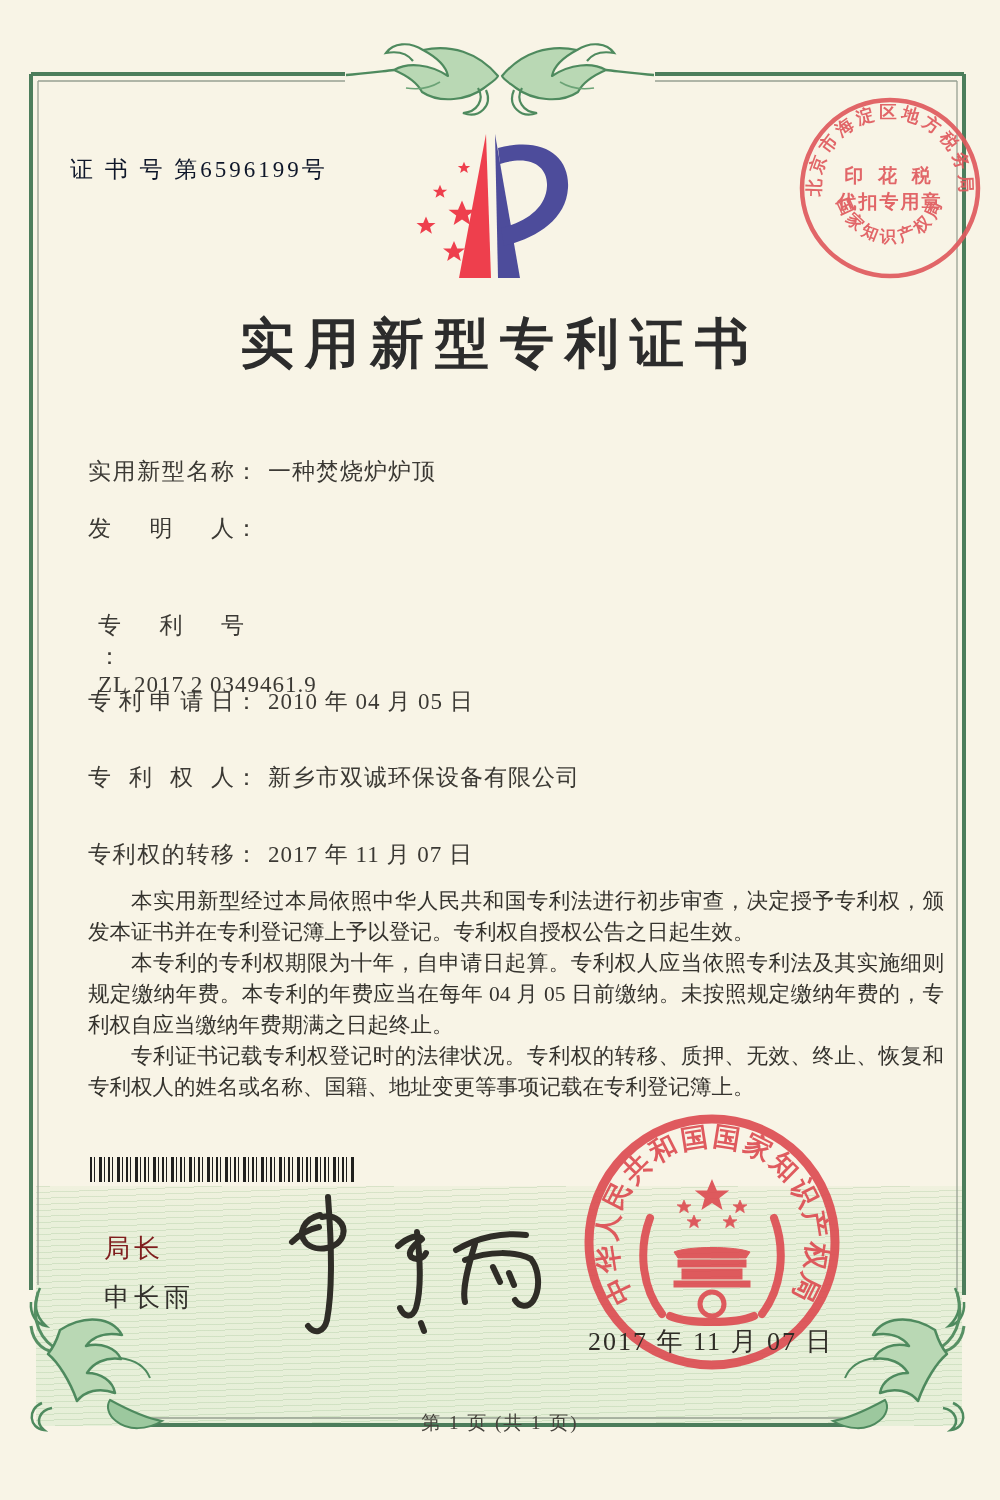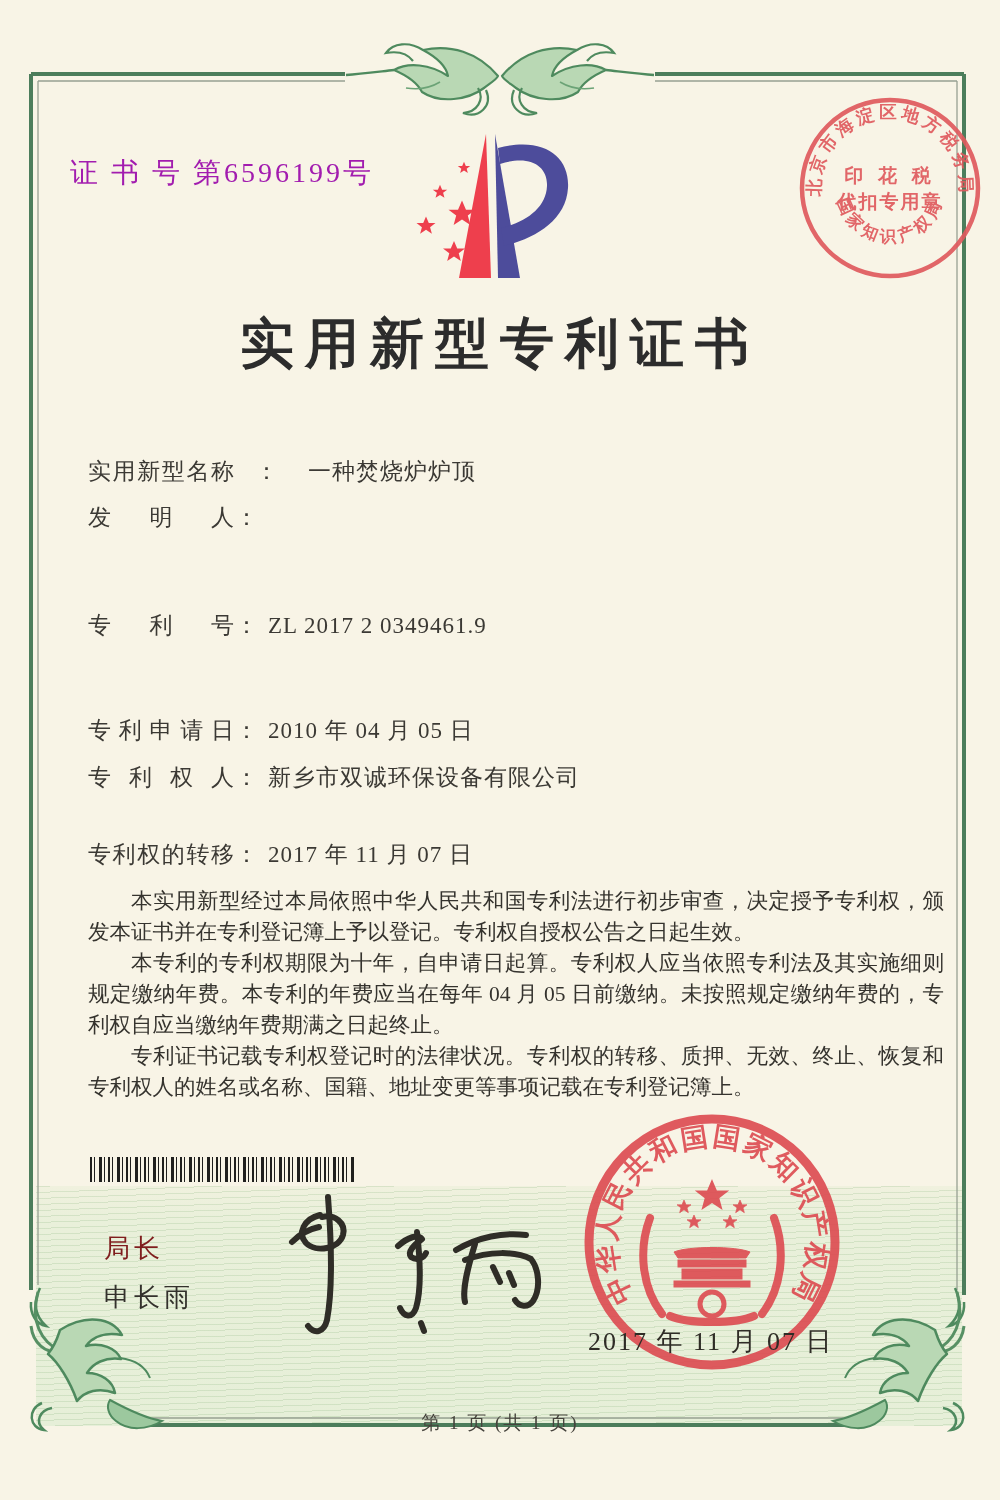--- a/index.html
+++ b/index.html
@@ -16,42 +16,42 @@
   .green-band{
     left:36px;right:38px;top:1186px;bottom:74px;
     background:
       repeating-linear-gradient(178deg, rgba(120,170,110,0.20) 0 1px, rgba(0,0,0,0) 1px 6px),
       linear-gradient(180deg,#f0f1de 0,#e9f0da 36px,#e6efd8 100%);
     z-index:1;
   }
   .frame-svg{left:0;top:0;z-index:2;}
   .cert-no{
     left:70px;top:154px;
-    font-size:28px;letter-spacing:3px;color:#a21caf;z-index:3;
+    font-size:23px;letter-spacing:3px;color:#0f172a;z-index:3;
   }
   .logo{left:398px;top:126px;z-index:3;}
   .tax-stamp{left:792px;top:90px;z-index:5;opacity:.92;}
   .title{
     left:0;top:308px;width:1000px;text-align:center;
     font-size:54px;font-weight:700;letter-spacing:11px;color:#2c2c2c;z-index:3;
   }
   .field-row{
     left:88px;display:flex;align-items:baseline;
     font-size:23px;color:#3b3934;z-index:3;white-space:nowrap;
   }
   .field-label{
     display:inline-block;width:146px;
     text-align:justify;text-align-last:justify;
   }
   .field-colon{margin-left:1px;}
   .field-value{margin-left:10px;letter-spacing:1px;}
-  .row-name{top:456px;gap:20px;}
-  .row-inventors{top:502px;}
-  .row-patentno{top:610px;}
-  .row-filing{top:686px;margin-top:29px;}
+  .row-name{top:456px;}
+  .row-inventors{top:513px;}
+  .row-patentno{top:610px;flex-direction:column;}
+  .row-filing{top:686px;}
   .row-patentee{top:762px;}
   .row-grant{top:839px;}
   .body-text{
     left:88px;width:856px;top:886px;z-index:3;
     font-size:21.5px;line-height:31px;text-align:justify;color:#35332e;
   }
   .body-text p{margin:0;text-indent:2em;}
   .barcode{
     left:90px;top:1157px;width:266px;height:25px;z-index:3;
     background:repeating-linear-gradient(90deg,

